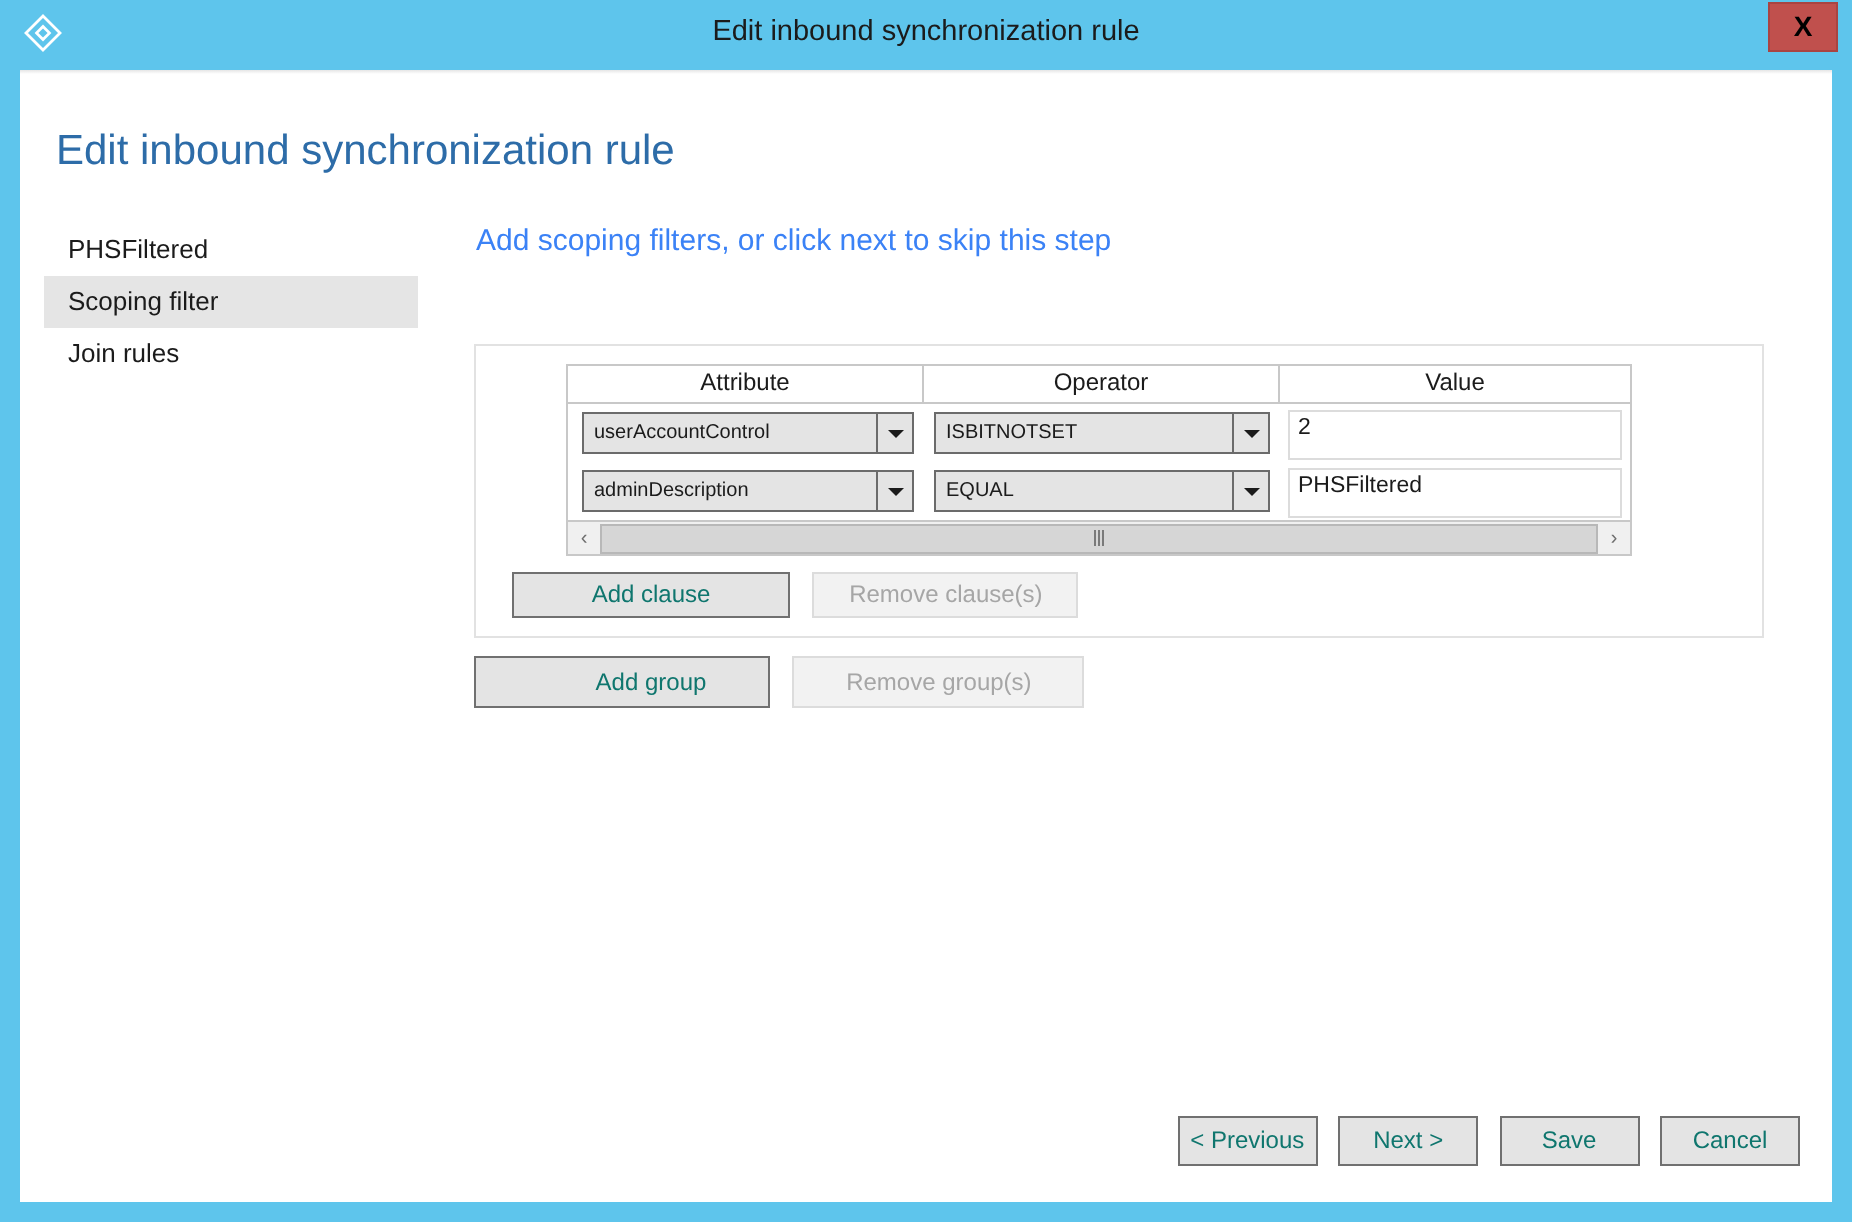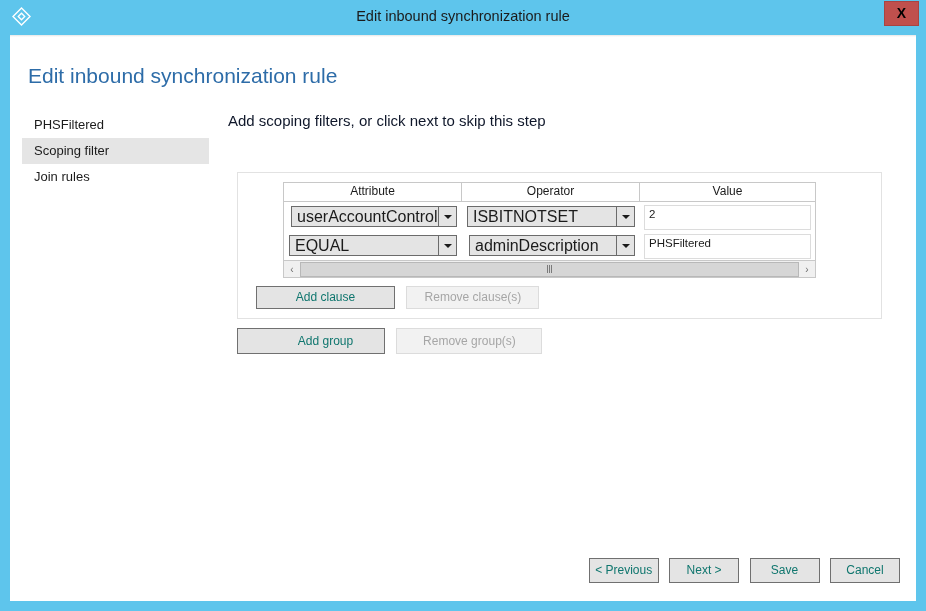--- a/index.html
+++ b/index.html
@@ -105,22 +105,23 @@
   }
 
   
   .main {
     position: absolute;
     left: 218px; top: 77px;
     width: 672px;
   }
   .step-heading {
     font-size: 15px;
-    color: #0f172a;
-    white-space: nowrap;
+    color: #3b82f6;
+    white-space: nowrap;
+    margin-left: 10px;
   }
 
   
   .group-panel {
     position: absolute;
     left: 9px; top: 60px;
     width: 645px;
     height: 147px;
     border: 1px solid #e2e2e2;
     box-sizing: border-box;
@@ -178,21 +179,21 @@
     height: 21px;
     border: 1px solid #6b6b6b;
     background: #e4e4e4;
     box-sizing: border-box;
     display: flex;
     align-items: center;
     cursor: pointer;
   }
   .combo-text {
     flex: 1;
-    font-size: 16px;
+    font-size: 10px;
     color: #1b1b1b;
     padding-left: 5px;
     white-space: nowrap;
     overflow: hidden;
   }
   .combo-arrow {
     width: 17px;
     height: 19px;
     border-left: 1px solid #6b6b6b;
     background: #e4e4e4;
@@ -374,36 +375,36 @@
                       <i></i>
                     </span>
                 </div>
               </div>
               <div class="cell val">
                 <div class="txtbox">2</div>
               </div>
             </div>
 
             <div class="clause-row">
+              <div class="cell attr">
+                <div class="combo">
+                  <span class="combo-text">adminDescription</span>
+                  <span class="combo-arrow">
+                      <i></i>
+                    </span>
+                </div>
+              </div>
               <div class="cell op">
                 <div class="combo">
                   <span class="combo-text">EQUAL</span>
                   <span class="combo-arrow">
                       <i></i>
                     </span>
                 </div>
               </div>
-              <div class="cell attr">
-                <div class="combo">
-                  <span class="combo-text">adminDescription</span>
-                  <span class="combo-arrow">
-                      <i></i>
-                    </span>
-                </div>
-              </div>
               <div class="cell val">
                 <div class="txtbox">PHSFiltered</div>
               </div>
             </div>
 
             <div class="hscroll">
               <div class="hscroll-arrow">‹</div>
               <div class="hscroll-track">
                 <div class="hscroll-thumb">
                   <span class="grip"></span>

